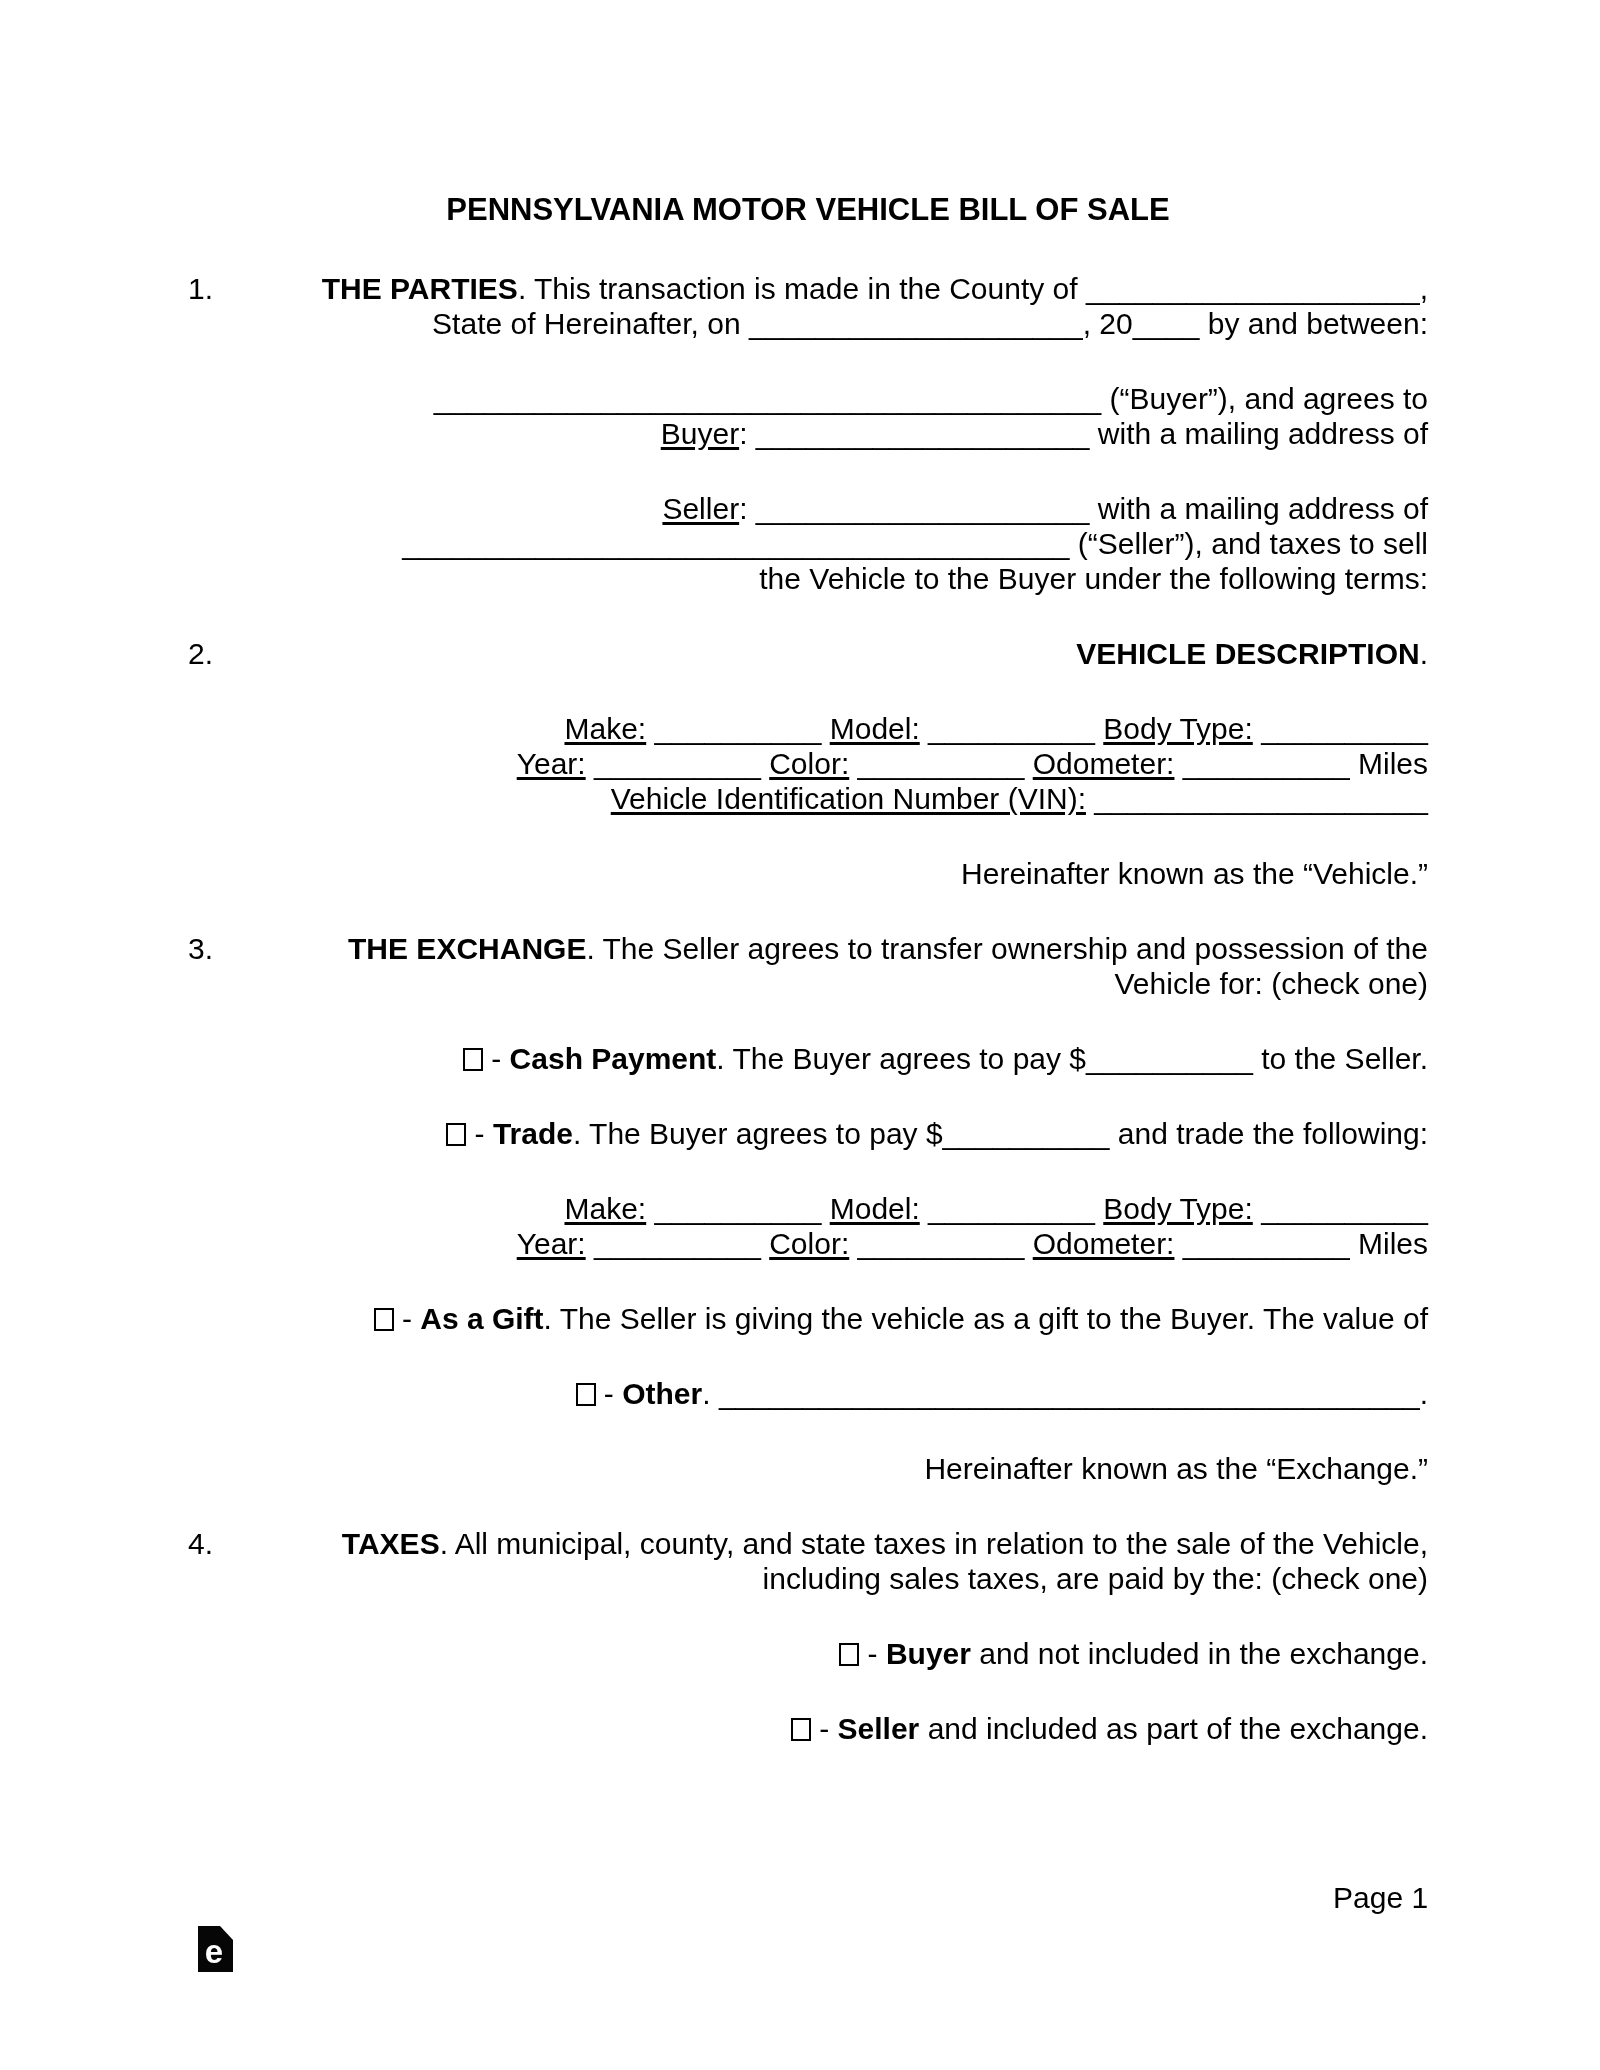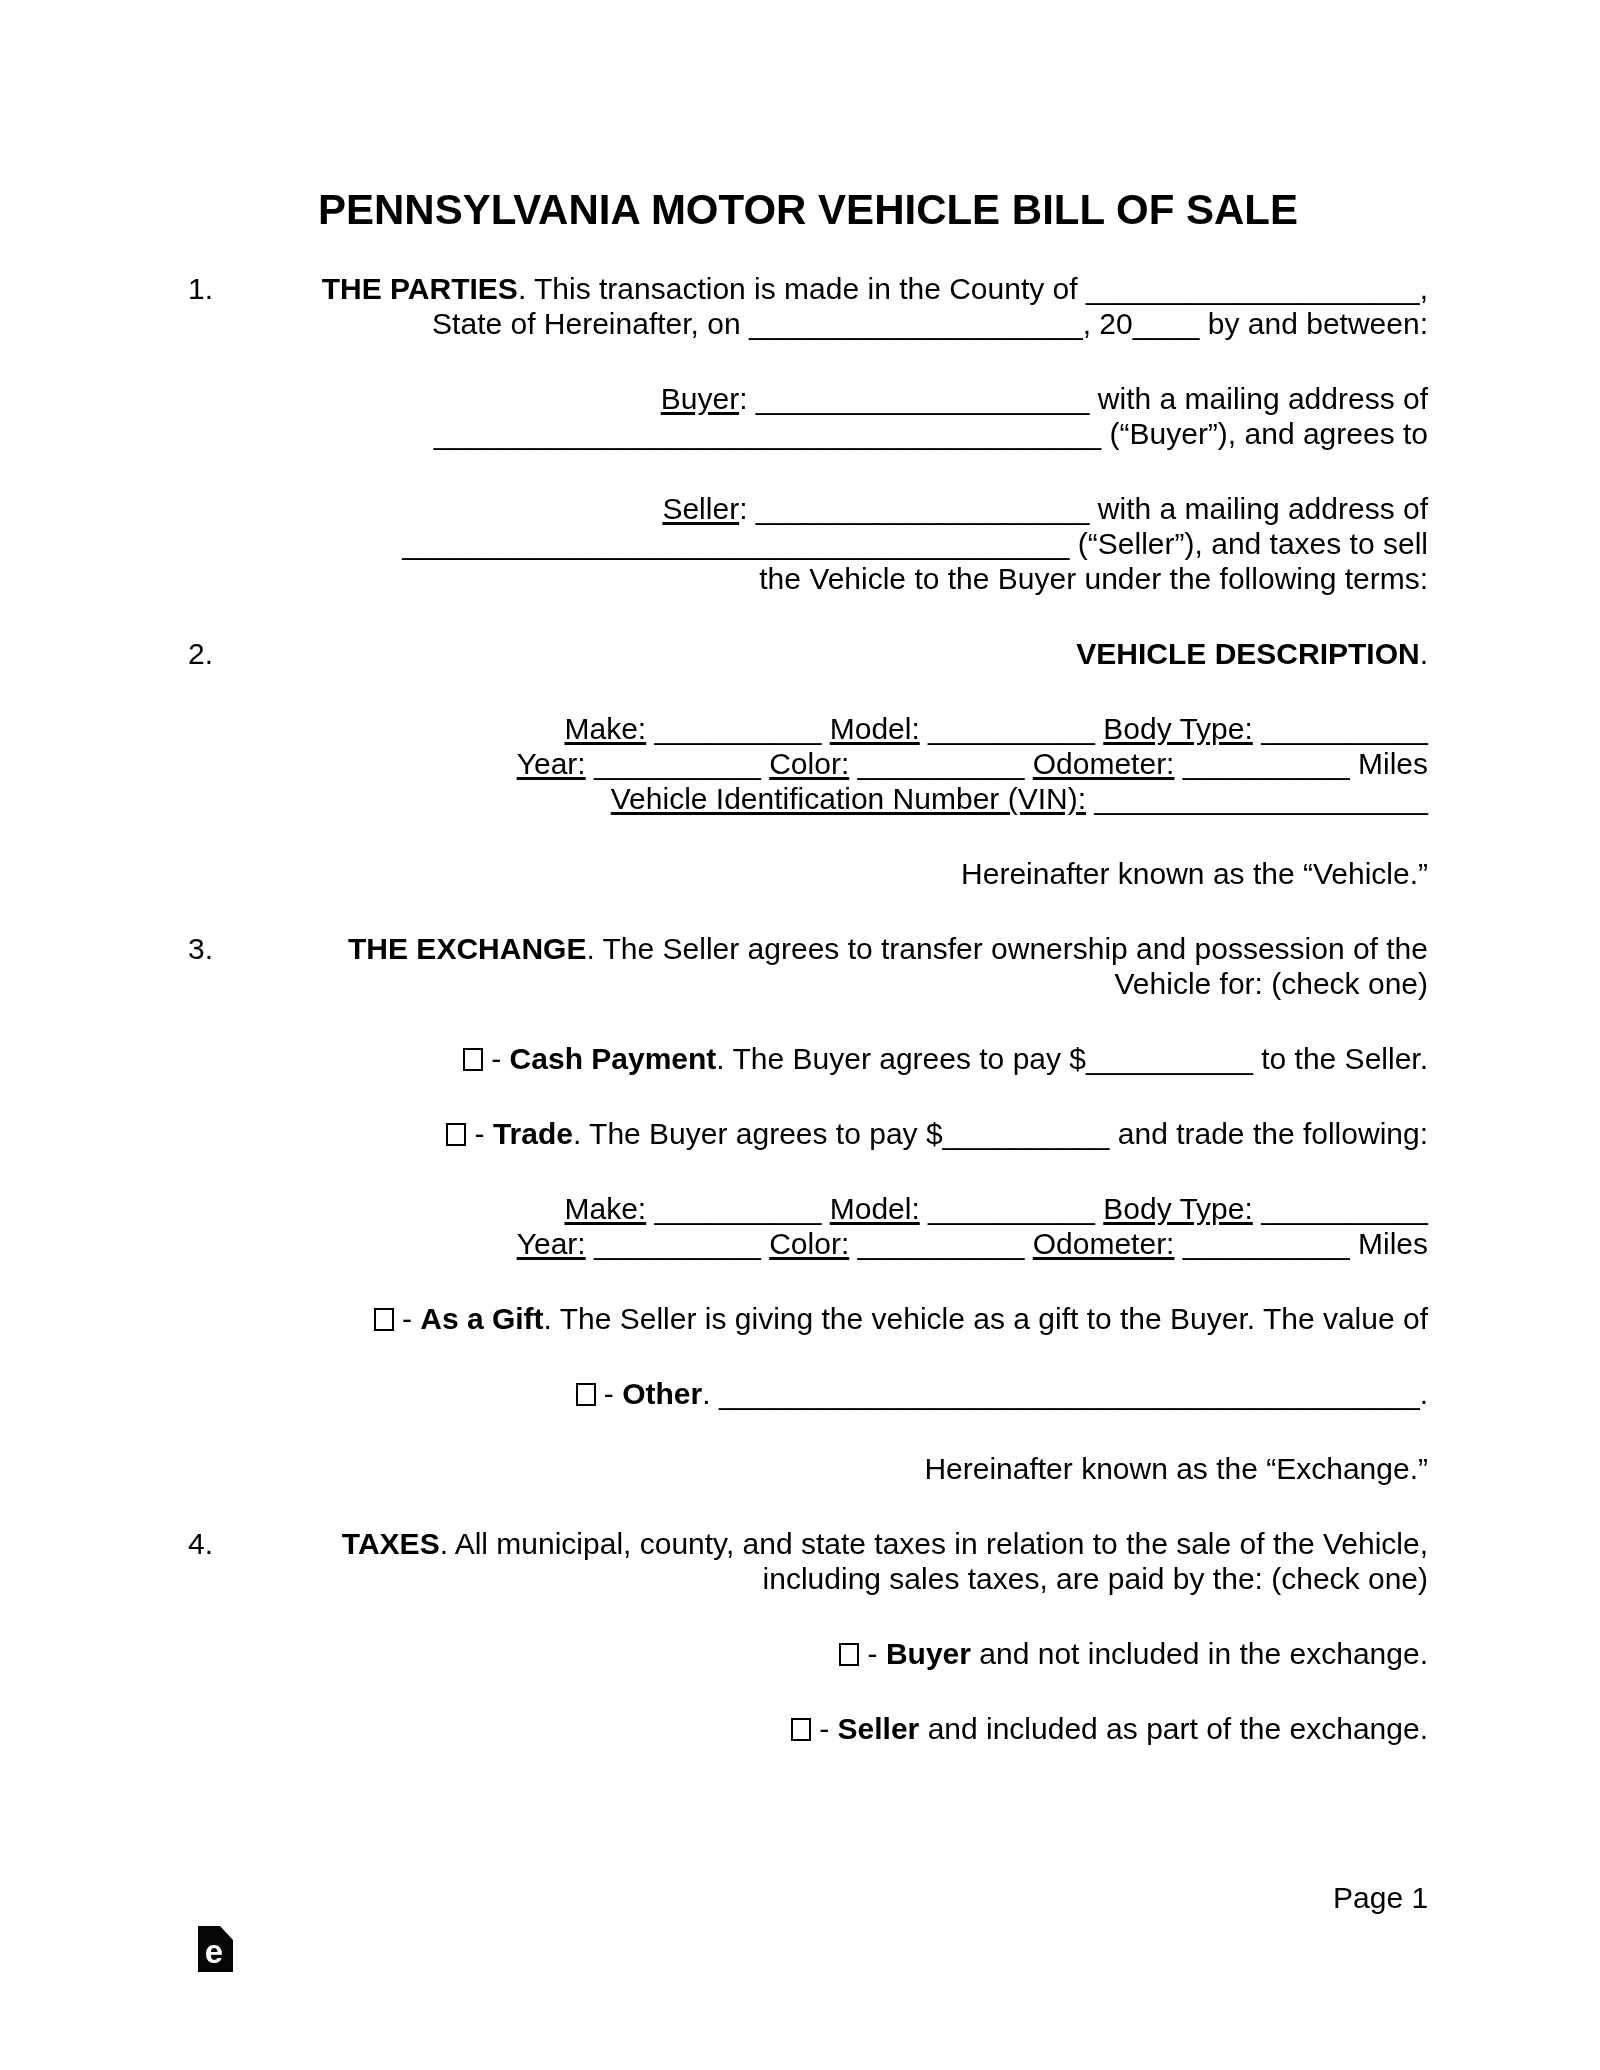--- a/index.html
+++ b/index.html
@@ -8,21 +8,21 @@
     width:1600px; height:2070px;
     background:#ffffff;
     font-family:"Liberation Sans", sans-serif;
     font-size:30px; line-height:35px;
     color:#000000;
     margin:0 auto;
     overflow:hidden;
   }
   .content { position:absolute; left:188px; top:185px; width:1240px; }
   .doc-title {
-    font-weight:bold; font-size:42px; line-height:50px;
+    font-weight:bold; font-size:31px; line-height:50px;
     text-align:center; margin-bottom:36px; white-space:nowrap;
   }
   .item  { position:relative; padding-left:47px; margin-bottom:40px; }
   .num   { position:absolute; left:0; top:0; }
   .hang  { padding-left:47px; margin-bottom:40px; }
   .ind1  { margin-left:94px;  margin-bottom:40px; }
   .ind2  { margin-left:188px; margin-bottom:40px; }
   .line  { white-space:nowrap;text-align:right; }
   .b { font-weight:bold; }
   .u { text-decoration:underline; text-underline-offset:3px; }
@@ -43,22 +43,22 @@
 
     <div class="doc-title">PENNSYLVANIA MOTOR VEHICLE BILL OF SALE</div>
 
     <div class="item">
       <span class="num">1.</span>
       <div class="line"><span class="b">THE PARTIES</span><span>. This transaction is made in the County of </span><span class="blank">____________________</span><span>,</span></div>
       <div class="line"><span>State of Hereinafter, on </span><span class="blank">____________________</span><span>, 20</span><span class="blank">____</span><span> by and between:</span></div>
     </div>
 
     <div class="ind1">
+      <div class="line"><span class="blank">________________________________________</span><span> (“Buyer”), and agrees to</span></div>
       <div class="line"><span class="u">Buyer</span><span>: </span><span class="blank">____________________</span><span> with a mailing address of</span></div>
-      <div class="line"><span class="blank">________________________________________</span><span> (“Buyer”), and agrees to</span></div>
     </div>
 
     <div class="ind1">
       <div class="line"><span class="u">Seller</span><span>: </span><span class="blank">____________________</span><span> with a mailing address of</span></div>
       <div class="line"><span class="blank">________________________________________</span><span> (“Seller”), and taxes to sell</span></div>
       <div class="line"><span>the Vehicle to the Buyer under the following terms:</span></div>
     </div>
 
     <div class="item">
       <span class="num">2.</span>

